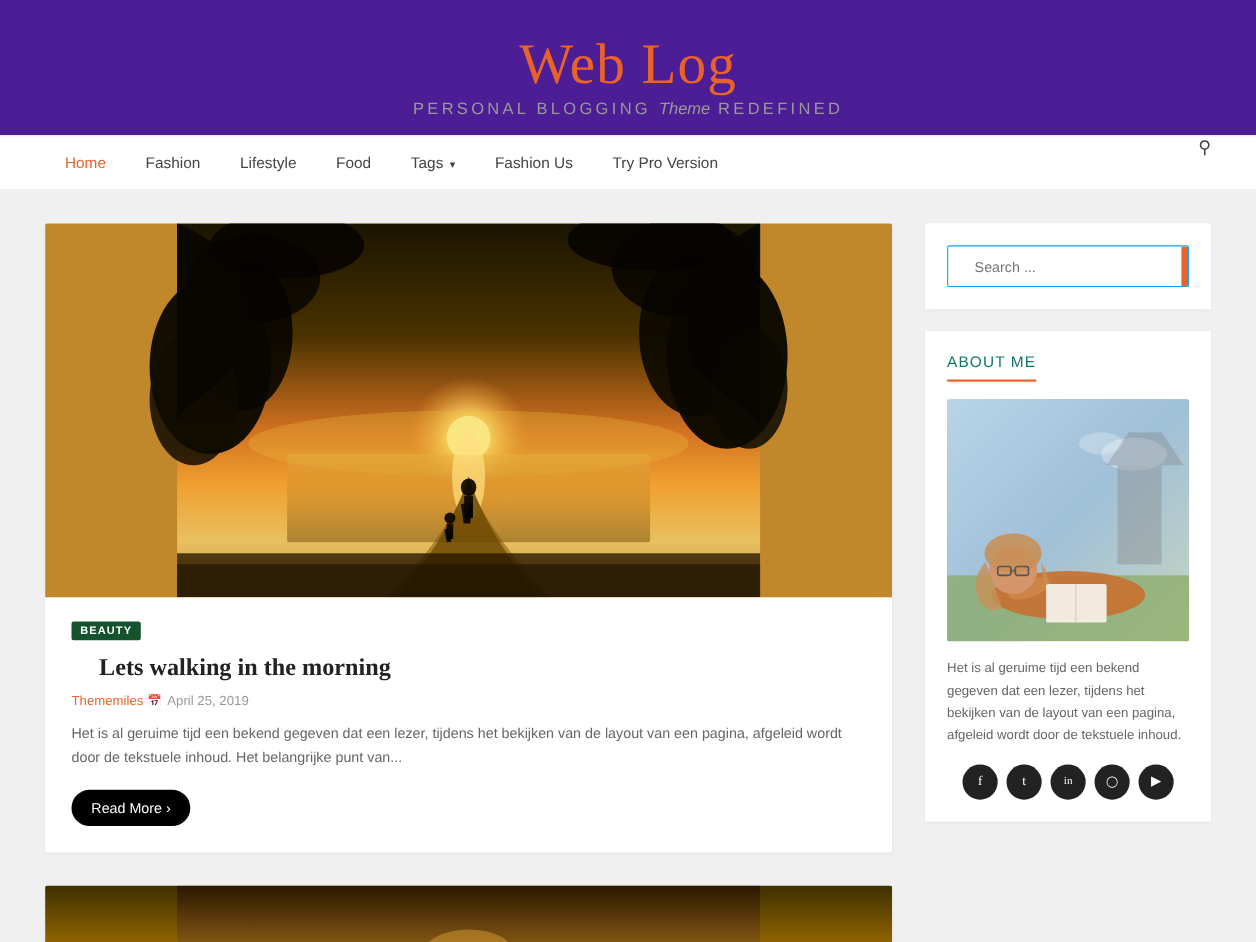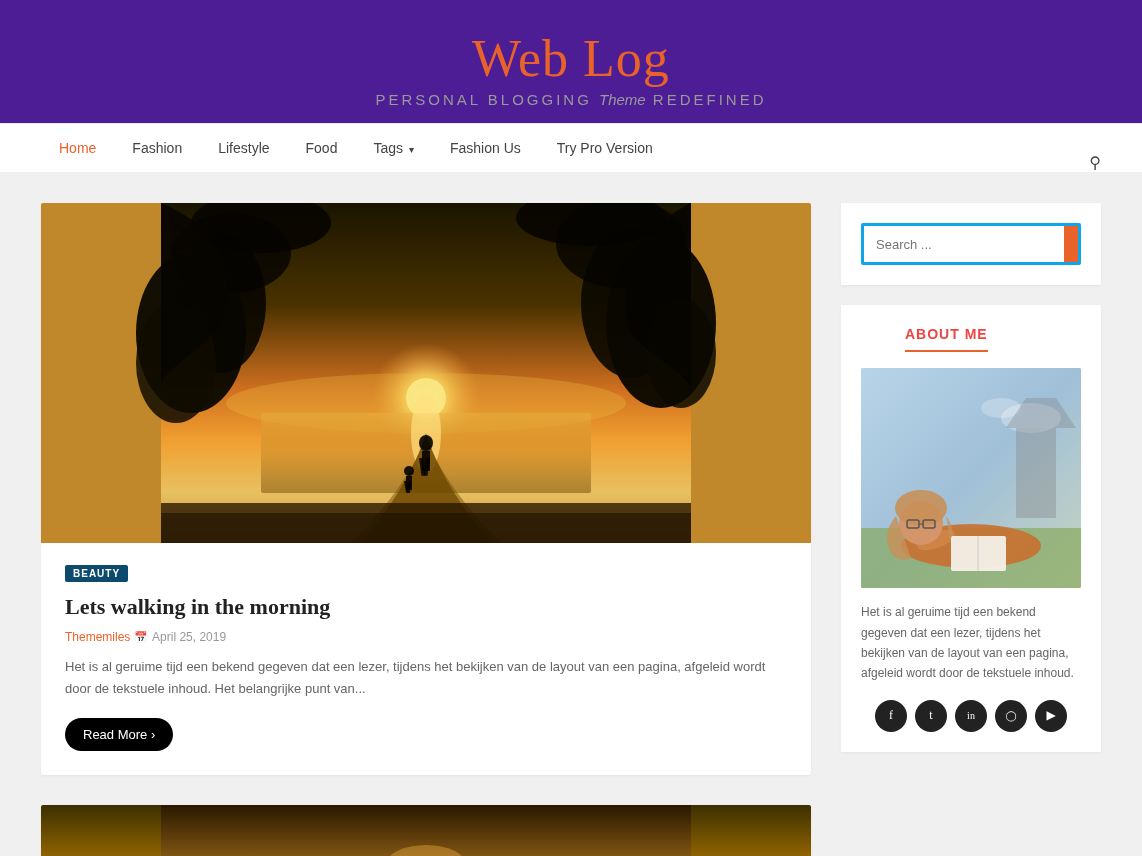--- a/index.html
+++ b/index.html
@@ -35,21 +35,21 @@
     
     nav {
       background: #fff;
       border-top: 1px solid #eee;
       border-bottom: 1px solid #eee;
     }
     .nav-inner {
       max-width: 1100px;
       margin: 0 auto;
       display: flex;
-      align-items: flex-end;
+      align-items: flex-start;
       padding: 0 20px;
       justify-content: space-between;
     }
     .nav-links {
       display: flex;
       list-style: none;
       gap: 0;
     }
     .nav-links li a {
       display: block;
@@ -100,37 +100,38 @@
       height: 340px;
       overflow: hidden;
       background: #c0882a;
       position: relative;
     }
     .post-body {
       padding: 20px 24px 24px;
     }
     .category-badge {
       display: inline-block;
-      background: #0c4a6e;
+      background: #14532d;
       color: #fff;
       font-size: 10px;
       font-family: Arial, sans-serif;
       font-weight: bold;
       letter-spacing: 1px;
       padding: 3px 8px;
       border-radius: 2px;
       margin-bottom: 12px;
       text-transform: uppercase;
     }
     .post-title {
       font-family: Georgia, serif;
       font-size: 22px;
       font-weight: bold;
       color: #222;
       margin-bottom: 10px;
+      margin-left: 25px;
     }
     .post-meta {
       display: flex;
       align-items: center;
       gap: 4px;
       font-family: Arial, sans-serif;
       font-size: 12px;
       color: #999;
       margin-bottom: 12px;
     }
@@ -175,23 +176,24 @@
     
     .widget {
       background: #fff;
       padding: 20px;
       margin-bottom: 20px;
       box-shadow: 0 1px 3px rgba(0,0,0,0.05);
     }
     .search-form {
       display: flex;
       align-items: center;
-      border: 3px solid #0ea5e9;
+      border: 1px solid #0ea5e9;
       border-radius: 2px;
       overflow: hidden;
+      padding-left: 12px;
     }
     .search-input {
       flex: 1;
       border: none;
       padding: 10px 12px;
       font-family: Arial, sans-serif;
       font-size: 13px;
       color: #999;
       outline: none;
     }
@@ -201,29 +203,28 @@
       padding: 10px 14px;
       cursor: pointer;
       color: #fff;
       font-size: 14px;
     }
 
     
     .widget-title {
       font-family: Arial, sans-serif;
       font-size: 14px;
-      font-weight: bold;
-      color: #ef4444;
+      font-weight: normal;
+      color: #0f766e;
       letter-spacing: 1px;
       text-transform: uppercase;
       padding-bottom: 8px;
       margin-bottom: 16px;
       border-bottom: 2px solid #e8622a;
       display: inline-block;
-      margin-left: 44px;
     }
     .about-image {
       width: 100%;
       height: 220px;
       background: linear-gradient(135deg, #b0d0e8 0%, #8ab0c8 30%, #c8a870 60%, #e8c890 80%, #a8c880 100%);
       border-radius: 2px;
       margin-bottom: 14px;
       position: relative;
       overflow: hidden;
       display: flex;

